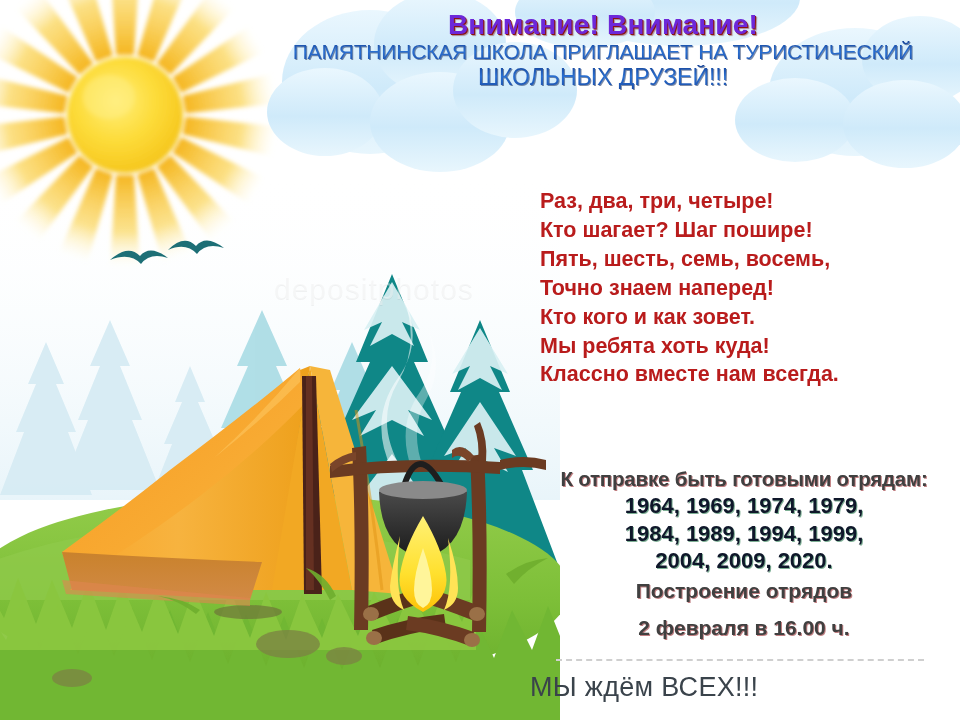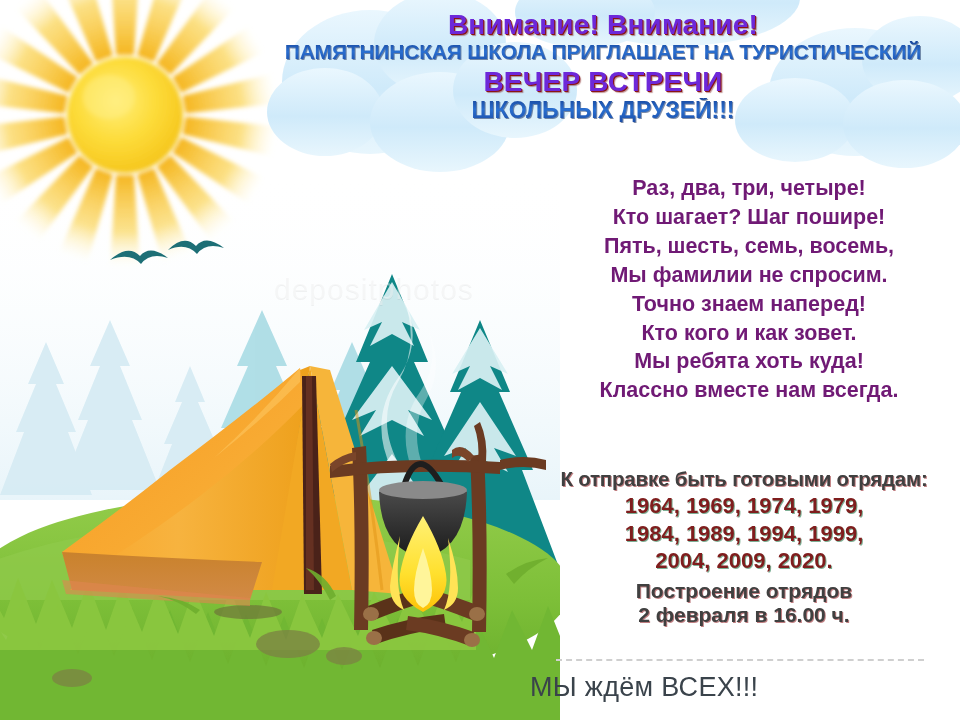--- a/index.html
+++ b/index.html
@@ -44,65 +44,64 @@
     text-align:center;
     line-height:1.06;
   }
   .hdr-red{
     font-weight:bold;
     color:#6d28d9;
     text-shadow:1px 1px 0 #8a1414, 2px 2px 1px rgba(120,20,20,.45);
     letter-spacing:.2px;
   }
   .hdr-blue{
-    font-weight:bold;
+    font-weight:normal;
     color:#1d5fbf;
     background:linear-gradient(180deg,#17459a 0%,#2a6fd0 48%,#1b4ea8 100%);
     -webkit-background-clip:text;background-clip:text;
     -webkit-text-fill-color:transparent;
     text-shadow:none;
     letter-spacing:0px;
   }
   .hdr-blue-shadow{
     position:relative;
     filter:drop-shadow(1px 1px 0 rgba(20,45,95,.55));
   }
   #h-attention{font-size:28px;margin-bottom:1px;}
   #h-school{font-size:21px;letter-spacing:-.2px;margin-bottom:2px;}
   #h-evening{font-size:28px;margin-top:4px;margin-bottom:1px;}
   #h-friends{font-size:23px;margin-top:1px;}
 
   
   #poem{
-    left:540px;top:174px;width:418px;
-    text-align:center;
-    color:#701a75;
+    left:540px;top:187px;width:418px;
+    color:#b91c1c;
     font-size:21.5px;
     font-weight:bold;
     line-height:1.345;
   }
   #poem .ln{display:block;white-space:nowrap;}
 
   
   #announce{
     left:530px;top:468px;width:428px;
     text-align:center;line-height:1.12;
   }
   .ann-red{
     font-weight:bold;color:#404040;
     text-shadow:1px 1px 0 rgba(140,20,25,.55);
   }
   .ann-green{
-    font-weight:bold;color:#7f1d1d;
+    font-weight:bold;color:#0f172a;
     text-shadow:1px 1px 0 rgba(18,110,60,.55);
   }
   #a-ready{font-size:20.5px;letter-spacing:-.2px;}
   .years{font-size:22px;margin-top:3px;}
   #a-build{font-size:21px;margin-top:5px;}
-  #a-date{font-size:21px;margin-top:1px;}
+  #a-date{font-size:21px;margin-top:14px;}
 
   #divider{
     left:556px;top:659px;width:368px;height:0;
     border-top:2px dashed #cfcfcf;
   }
   #we-wait{
     left:530px;top:672px;width:428px;
     font-size:27px;
     color:#3a434b;
     letter-spacing:.3px;
@@ -347,31 +346,29 @@
     </svg>
   </div>
 
   <div class="layer" id="watermark">depositphotos</div>
 
   <div class="layer" id="header-block">
     <div class="hdr-red" id="h-attention">Внимание! Внимание!</div>
     <div class="hdr-blue-shadow">
       <div class="hdr-blue" id="h-school">ПАМЯТНИНСКАЯ ШКОЛА  ПРИГЛАШАЕТ НА ТУРИСТИЧЕСКИЙ</div>
     </div>
-    <div class="hdr-red" id="h-evening">ВЕЧЕР ВСТРЕЧИ</div>
     <div class="hdr-blue-shadow">
       <div class="hdr-blue" id="h-friends">ШКОЛЬНЫХ ДРУЗЕЙ!!!</div>
     </div>
   </div>
 
   <div class="layer" id="poem">
     <span class="ln">Раз, два, три, четыре!</span>
     <span class="ln">Кто шагает? Шаг пошире!</span>
     <span class="ln">Пять, шесть, семь, восемь,</span>
-    <span class="ln">Мы фамилии не спросим.</span>
     <span class="ln">Точно знаем наперед!</span>
     <span class="ln">Кто кого и как зовет.</span>
     <span class="ln">Мы ребята хоть куда!</span>
     <span class="ln">Классно вместе нам всегда.</span>
   </div>
 
   <div class="layer" id="announce">
     <div class="ann-red" id="a-ready">К отправке быть готовыми отрядам:</div>
     <div class="ann-green years">1964, 1969, 1974, 1979,</div>
     <div class="ann-green years">1984, 1989, 1994, 1999,</div>

